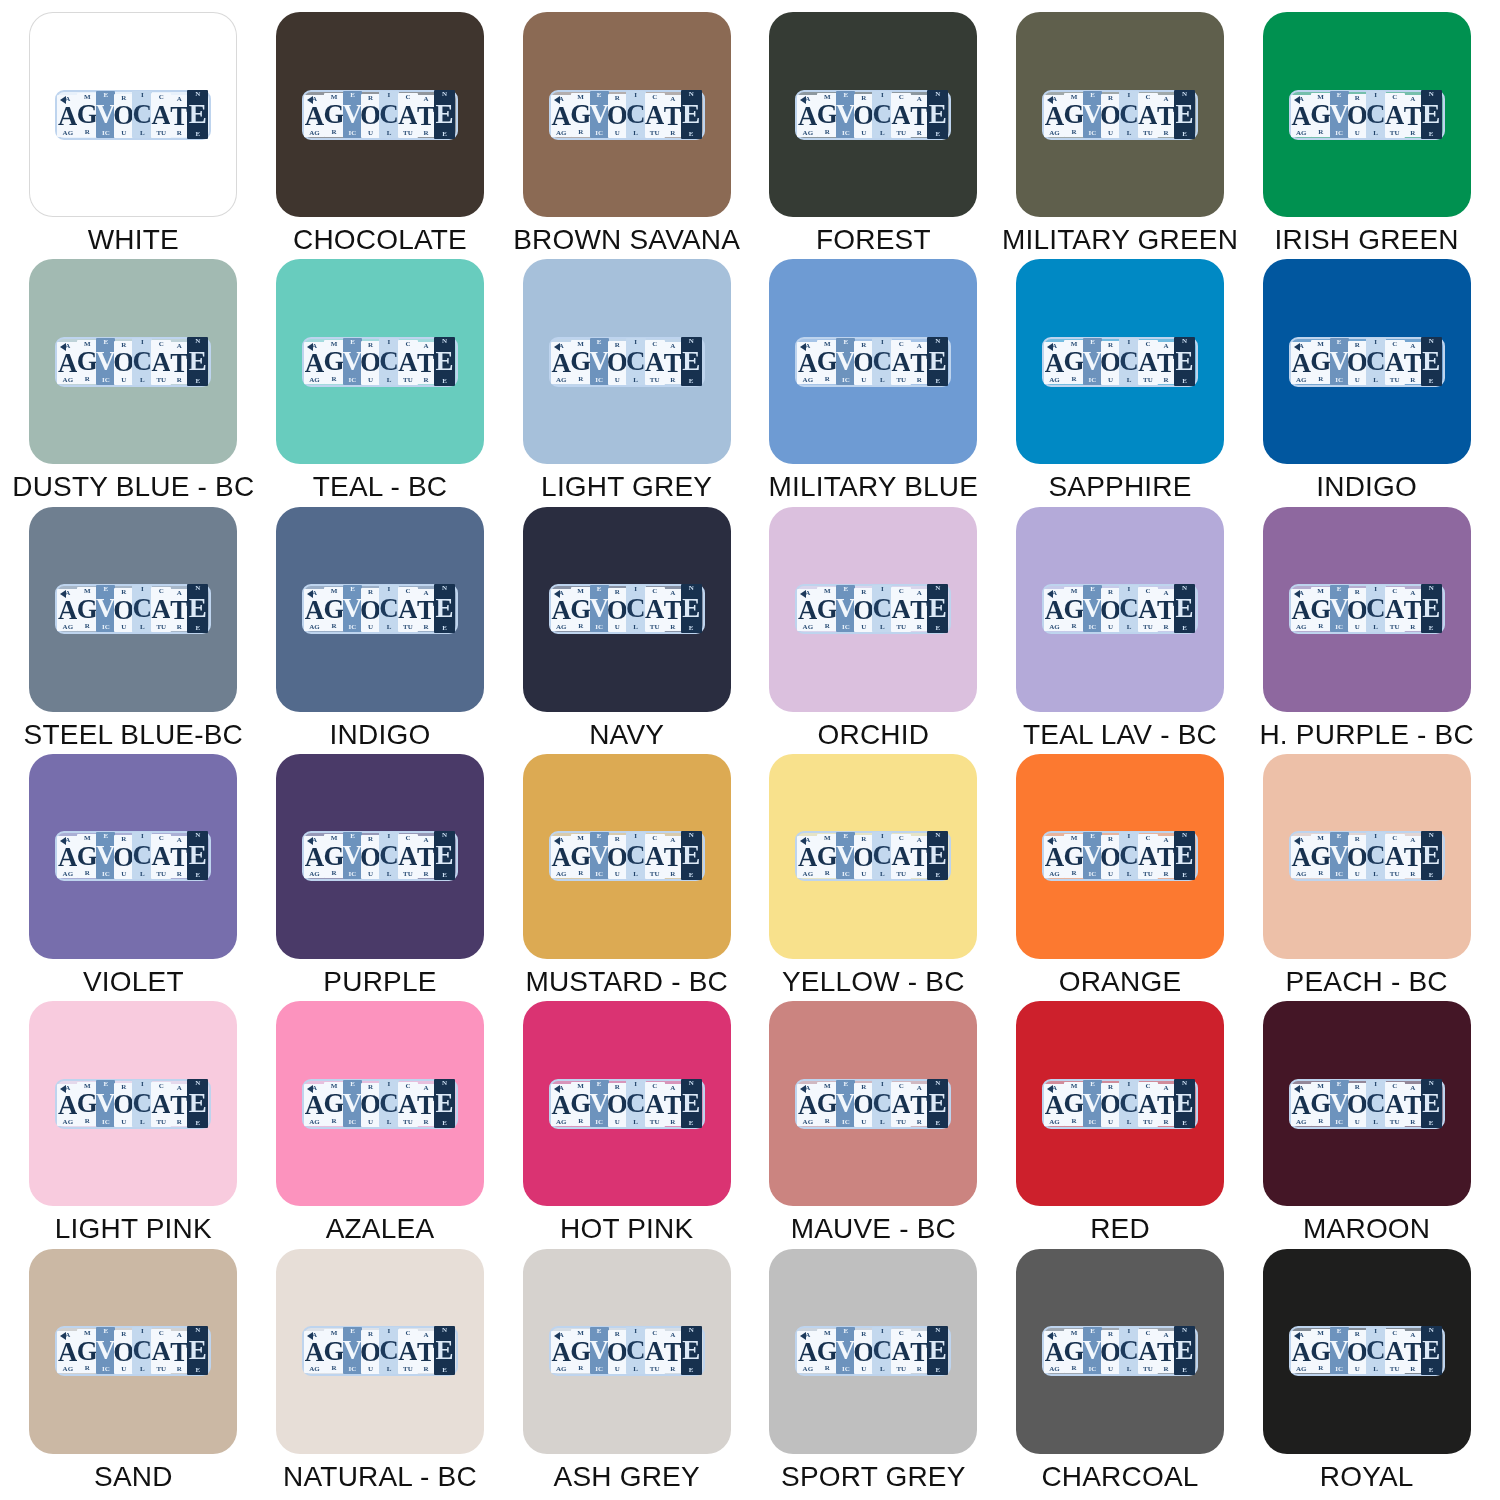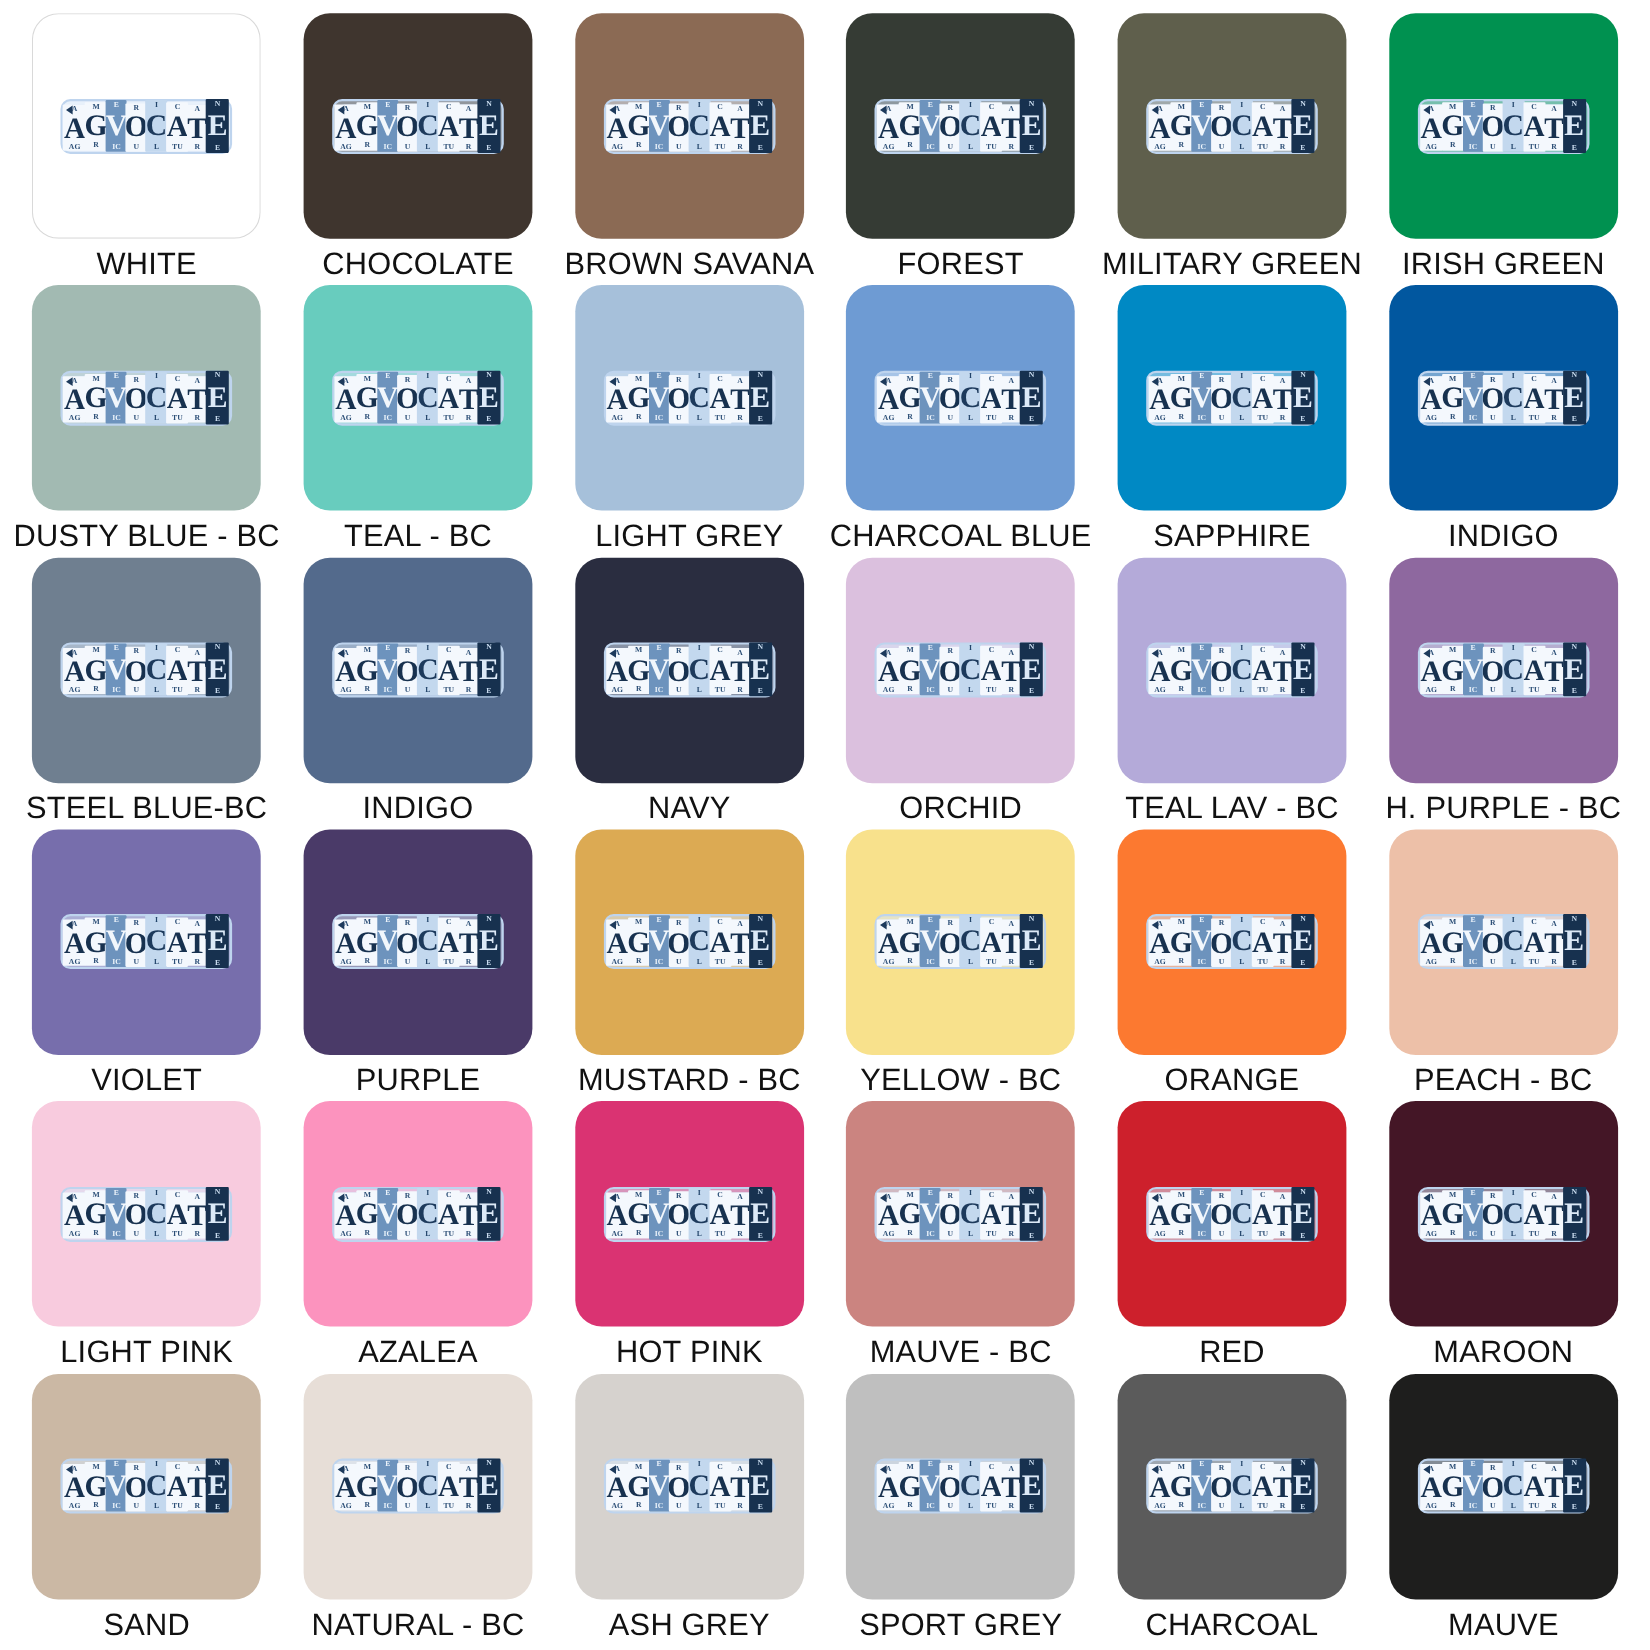--- a/index.html
+++ b/index.html
@@ -633,21 +633,21 @@
             </div>
             <div class="tile t-dark" id="tl7">
               <div class="top">N</div>
               <div class="mid">E</div>
               <div class="bot">E</div>
             </div>
           </div>
           <div class="arrow"></div>
         </div>
       </div>
-      <div class="label">CHARCOAL BLUE</div>
+      <div class="label">MILITARY BLUE</div>
     </div>
     <div class="cell">
       <div class="swatch" style="background: rgb(0, 137, 196);">
         <div class="logo">
           <div class="plate-outline"></div>
           <div class="tiles">
             <div class="tile t-light" id="tl0">
               <div class="top">A</div>
               <div class="mid">A</div>
               <div class="bot">AG</div>
@@ -1959,15 +1959,15 @@
             </div>
             <div class="tile t-dark" id="tl7">
               <div class="top">N</div>
               <div class="mid">E</div>
               <div class="bot">E</div>
             </div>
           </div>
           <div class="arrow"></div>
         </div>
       </div>
-      <div class="label">MAUVE</div>
+      <div class="label">ROYAL</div>
     </div>
   </div>
 
 </body></html>

